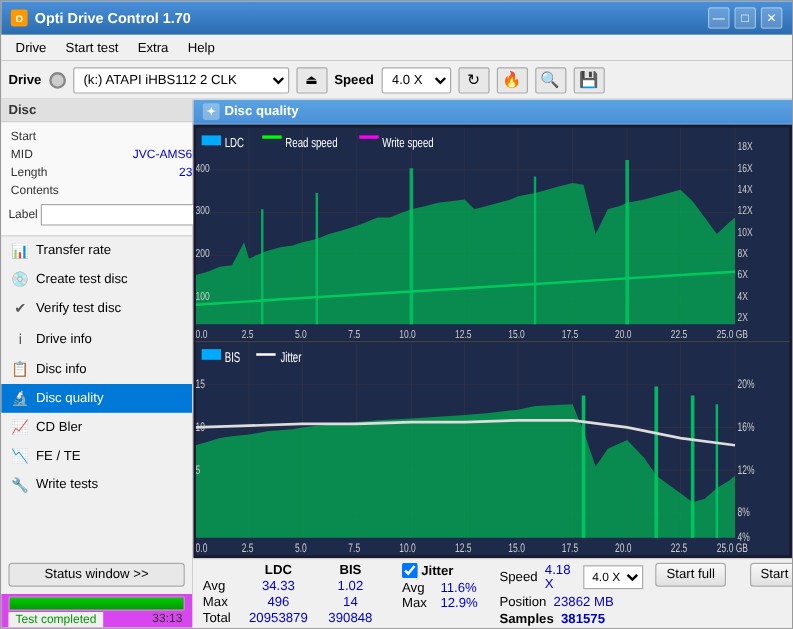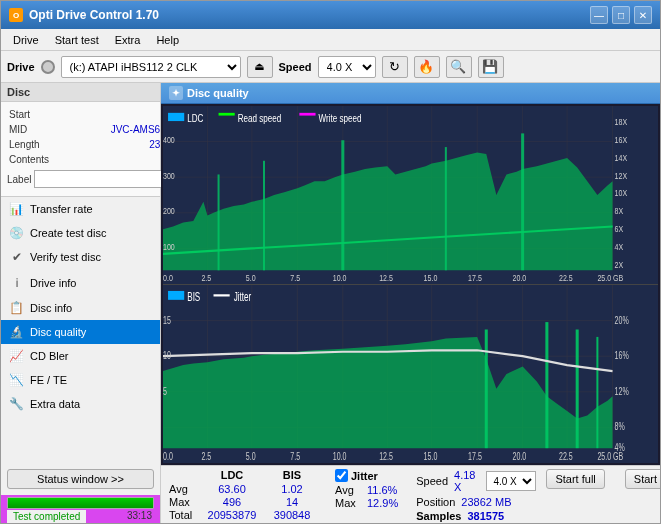--- a/index.html
+++ b/index.html
@@ -408,21 +408,21 @@
       <div class="sidebar-nav-item">
         <span class="nav-icon">📈</span>
         <span>CD Bler</span>
       </div>
       <div class="sidebar-nav-item">
         <span class="nav-icon">📉</span>
         <span>FE / TE</span>
       </div>
       <div class="sidebar-nav-item">
         <span class="nav-icon">🔧</span>
-        <span>Extra data</span>
+        <span>Write tests</span>
       </div>
     </div>
 
     <div class="sidebar-bottom">
       <div class="status-window-btn">Status window &gt;&gt;</div>
       <div class="progress-bottom">
         <div class="progress-bar-bg2">
           <div class="progress-bar-fill" style="width:100%;"></div>
         </div>
         <div style="display:flex;justify-content:space-between;margin-top:1px;">
@@ -571,21 +571,21 @@
     <div class="stats-row">
 
       <div>
         <div style="display:flex;gap:4px;margin-bottom:2px;">
           <div style="min-width:28px;"></div>
           <div style="min-width:62px;text-align:center;font-size:11px;font-weight:bold;">LDC</div>
           <div style="min-width:50px;text-align:center;font-size:11px;font-weight:bold;">BIS</div>
         </div>
         <div style="display:flex;gap:4px;align-items:center;margin-bottom:1px;">
           <div style="min-width:28px;font-size:11px;">Avg</div>
-          <div style="min-width:62px;text-align:center;font-size:11px;color:#0000cc;">63.60</div>
+          <div style="min-width:62px;text-align:center;font-size:11px;color:#0000cc;">34.33</div>
           <div style="min-width:50px;text-align:center;font-size:11px;color:#0000cc;">1.02</div>
         </div>
         <div style="display:flex;gap:4px;align-items:center;margin-bottom:1px;">
           <div style="min-width:28px;font-size:11px;">Max</div>
           <div style="min-width:62px;text-align:center;font-size:11px;color:#0000cc;">496</div>
           <div style="min-width:50px;text-align:center;font-size:11px;color:#0000cc;">14</div>
         </div>
         <div style="display:flex;gap:4px;align-items:center;">
           <div style="min-width:28px;font-size:11px;">Total</div>
           <div style="min-width:62px;text-align:center;font-size:11px;color:#0000cc;">20953879</div>

